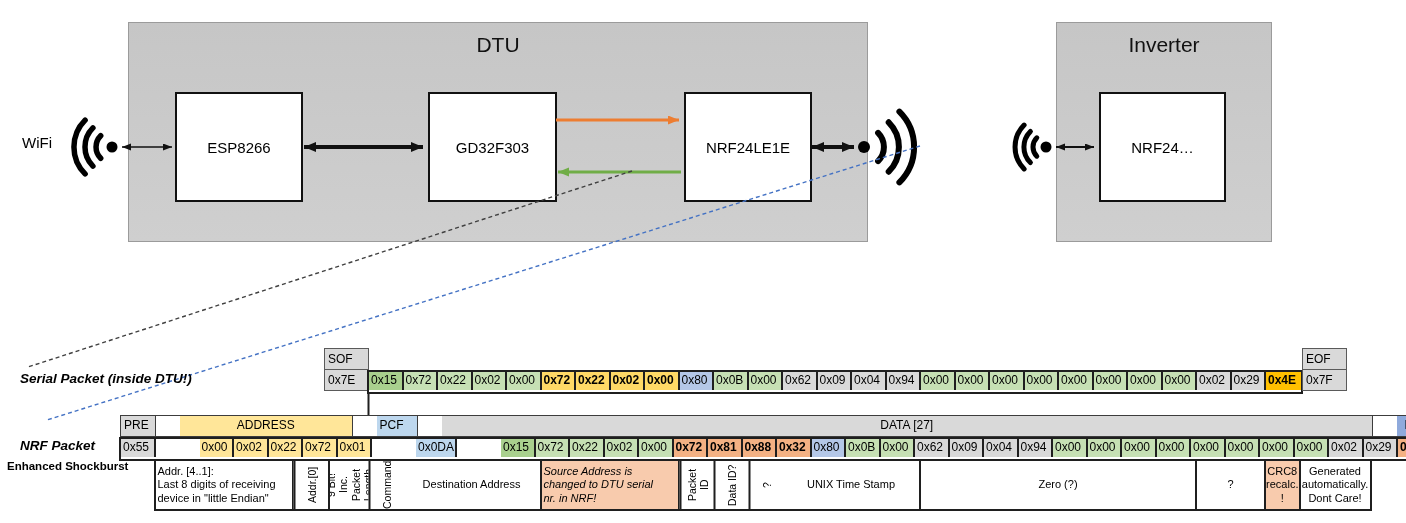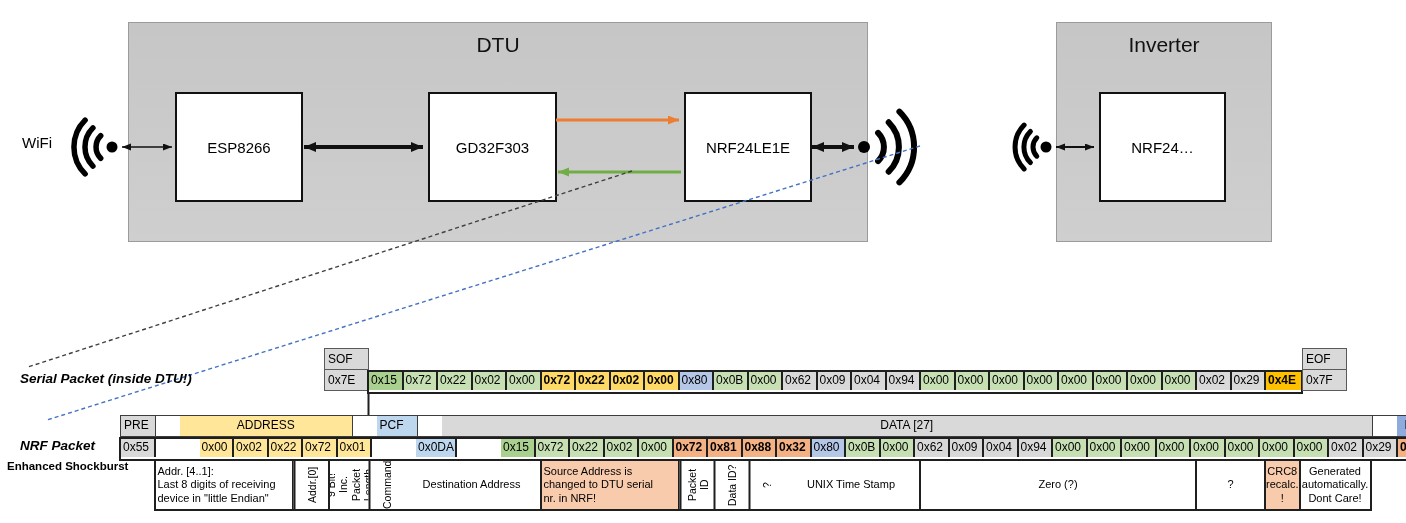--- a/index.html
+++ b/index.html
@@ -226,21 +226,21 @@
   <div class="annrow" style="left:153.5px;top:459px;">
       <div class="acell left" style="flex: 0 0 138px;">Addr. [4..1]:
 Last 8 digits of receiving
 device in "little Endian"</div>
       <div class="acell vert" style="flex: 0 0 34.5px;">Addr.[0]</div>
       <div class="acell vert" style="flex: 0 0 41px;">9 Bit!
 Inc. Packet
 Length</div>
       <div class="acell vert" style="flex: 0 0 34.5px;">Command</div>
       <div class="acell" style="flex: 0 0 138px;">Destination Address</div>
-      <div class="acell bg-salmon-light left" style="flex: 0 0 138px;">Source Address is
+      <div class="acell bg-salmon-light left" style="flex: 0 0 138px; font-style: italic;">Source Address is
 changed to DTU serial
 nr. in NRF!</div>
       <div class="acell vert" style="flex: 0 0 34.5px;">Packet ID</div>
       <div class="acell vert" style="flex: 0 0 34.5px;">Data ID?</div>
       <div class="acell vert" style="flex: 0 0 34.5px;">?</div>
       <div class="acell" style="flex: 0 0 138px;">UNIX Time Stamp</div>
       <div class="acell" style="flex: 0 0 276px;">Zero (?)</div>
       <div class="acell" style="flex: 0 0 69px;">?</div>
       <div class="acell bg-salmon-light" style="flex: 0 0 34.5px;">CRC8
 recalc.

